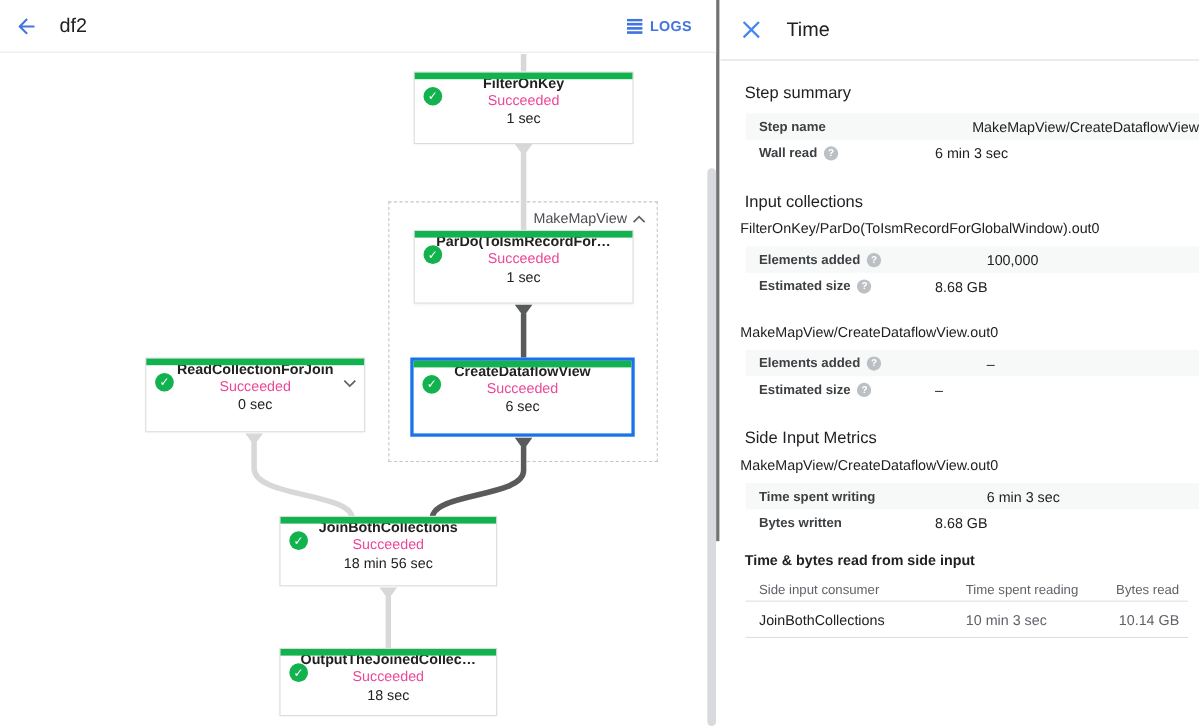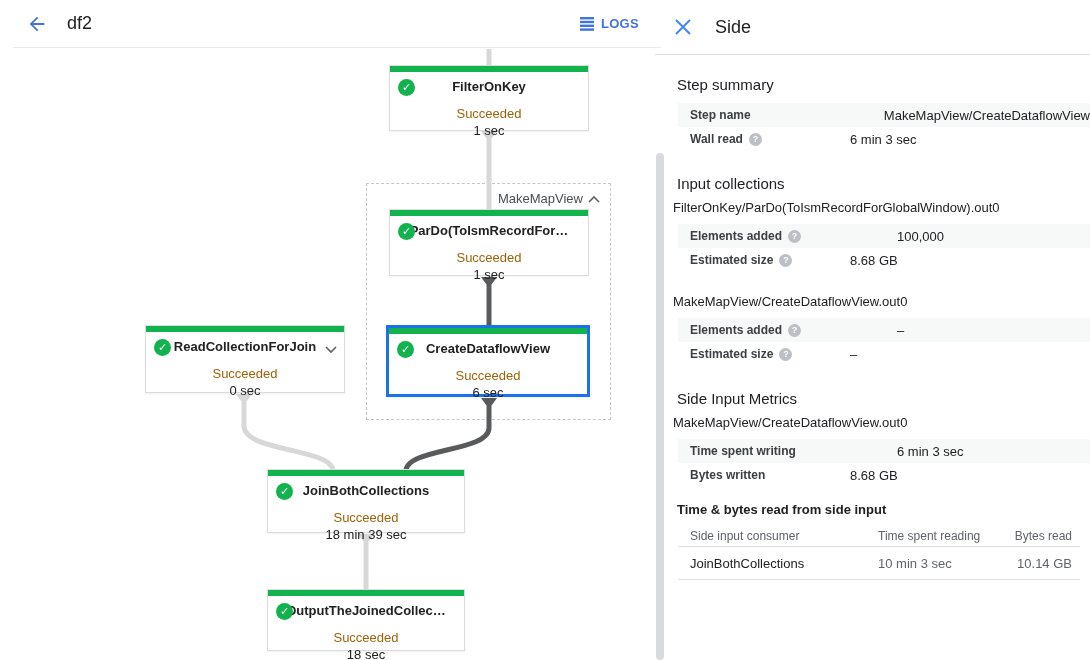--- a/index.html
+++ b/index.html
@@ -4,22 +4,22 @@
 <style>
   * { box-sizing: border-box; margin: 0; padding: 0; }
   html, body { width: 1090px; height: 660px; overflow: hidden; }
   body {
     font-family: "Liberation Sans", "DejaVu Sans", sans-serif;
     background: #fff; color: #202124; position: relative;
   }
 
   
   .graph-pane {
-    position: absolute; left: 13px; top: 0; width: 654px; height: 492px;
-    border-right: 6px solid #737373; background: #fff;
+    position: absolute; left: 0; top: 0; width: 654px; height: 492px;
+    border-right: 3px solid #737373; background: #fff;
   }
   .graph-topbar {
     position: absolute; left: 0; top: 0; width: 100%; height: 48px;
     border-bottom: 1px solid #e8eaed; display: flex; align-items: center;
     background: #fff; z-index: 5;
   }
   .back-btn { width: 40px; height: 40px; margin-left: 4px; display:flex; align-items:center; justify-content:center; cursor:pointer; }
   .job-title { font-size: 18px; color: #212121; margin-left: 10px; }
   .logs-btn {
     margin-left: auto; margin-right: 22px; display: flex; align-items: center; gap: 6px;
@@ -32,22 +32,22 @@
   .node {
     position: absolute; background: #fff; border: 1px solid #dcdcdc;
     z-index: 2; text-align: center; box-shadow: 0 1px 2px rgba(0,0,0,.06);
   }
   .node-bar { position: absolute; left: 0; top: 0; width: 100%; height: 6px; background: #12b24e; }
   .check {
     position: absolute; left: 8px; top: 13px; width: 17px; height: 17px; border-radius: 50%;
     background: #12b24e; color: #fff; font-size: 11px; font-weight: bold;
     display: flex; align-items: center; justify-content: center;
   }
-  .node-title { margin-top: 13px; font-size: 13px; font-weight: bold; color: #212121; }
-  .node-status { margin-top: 12px; font-size: 13px; color: #a16207; }
+  .node-title { margin-top: 2px; font-size: 13px; font-weight: bold; color: #212121; }
+  .node-status { margin-top: 0; font-size: 13px; color: #ec4899; }
   .node-time { margin-top: 2px; font-size: 13px; color: #212121; }
   .node.selected { border: 3px solid #1a73e8; }
   .node .chev-right { position: absolute; right: 7px; top: 14px; }
 
   .group-box {
     position: absolute; left: 353px; top: 135px; width: 245px; height: 237px;
     border: 1px dashed #c6c6c6; z-index: 0; background: transparent;
   }
   .group-label {
     position: absolute; top: 7px; right: 10px; display: flex; align-items: center; gap: 5px;
@@ -183,21 +183,21 @@
       </span>
       <div class="node-status">Succeeded</div>
       <div class="node-time">0 sec</div>
     </div>
 
     <div class="node" style="left:254px; top:421px; width:198px; height:64px;">
       <div class="node-bar"></div>
       <div class="check">✓</div>
       <div class="node-title">JoinBothCollections</div>
       <div class="node-status">Succeeded</div>
-      <div class="node-time">18 min 39 sec</div>
+      <div class="node-time">18 min 56 sec</div>
     </div>
 
     <div class="node" style="left:254px; top:541px; width:198px; height:62px;">
       <div class="node-bar"></div>
       <div class="check">✓</div>
       <div class="node-title">OutputTheJoinedCollec…</div>
       <div class="node-status">Succeeded</div>
       <div class="node-time">18 sec</div>
     </div>
 
@@ -207,21 +207,21 @@
 </div>
 
 <div class="side-panel">
 
   <div class="panel-header">
     <div class="close-btn">
       <svg width="16" height="16" viewBox="0 0 16 16">
           <path d="M1 1 L15 15 M15 1 L1 15" stroke="#4285f4" stroke-width="2" fill="none"></path>
         </svg>
     </div>
-    <div class="panel-title">Side</div>
+    <div class="panel-title">Time</div>
   </div>
 
   <div class="panel-body">
 
     <div class="section-heading">Step summary</div>
     <div class="metric-rows">
       <div class="metric-row striped">
         <div class="metric-label">
             <span>Step name</span>
           </div>

